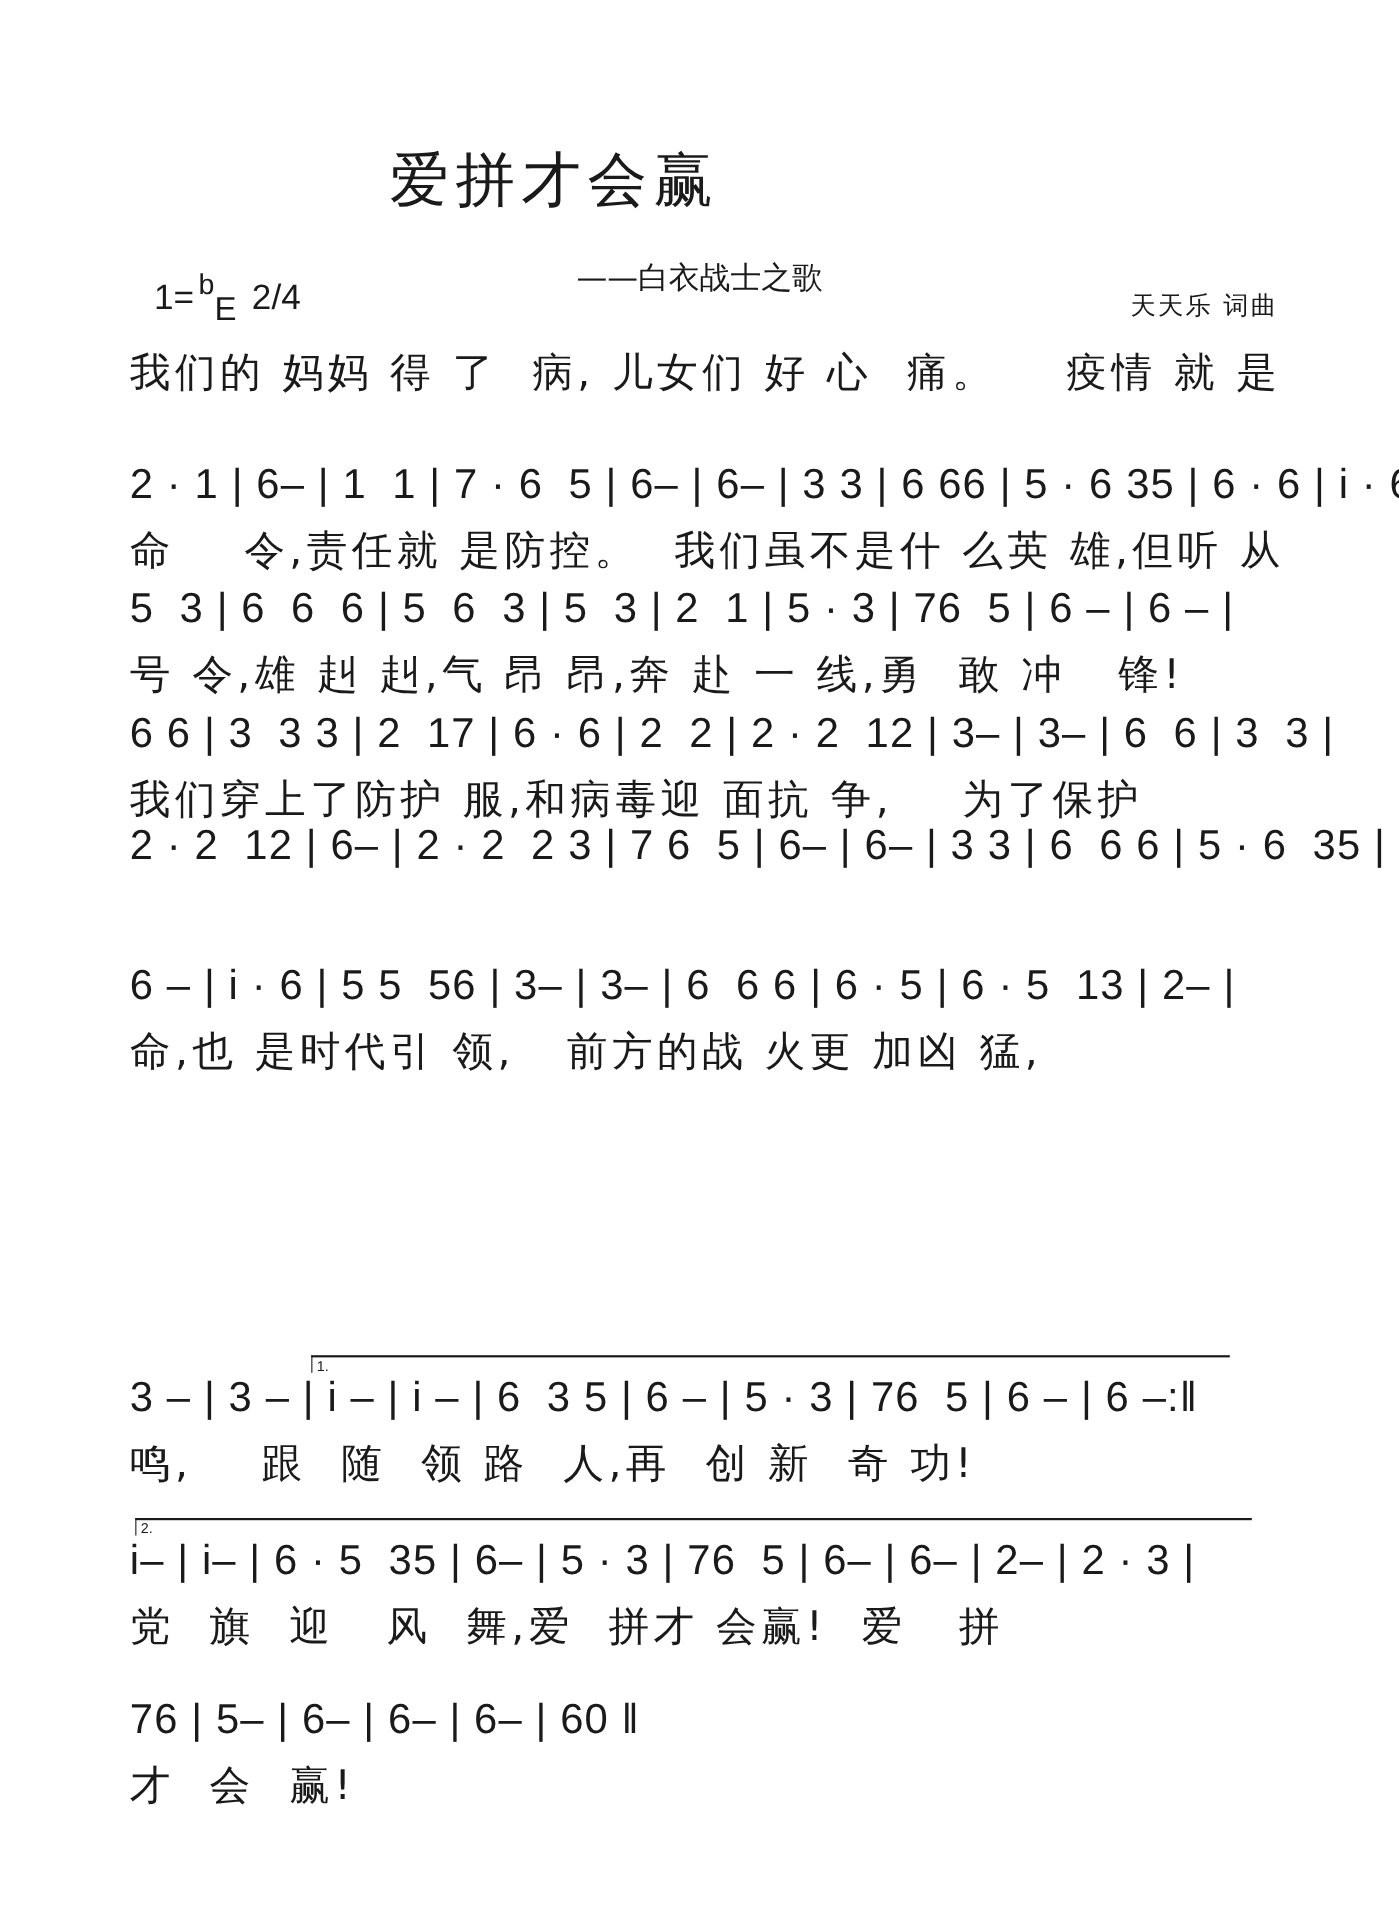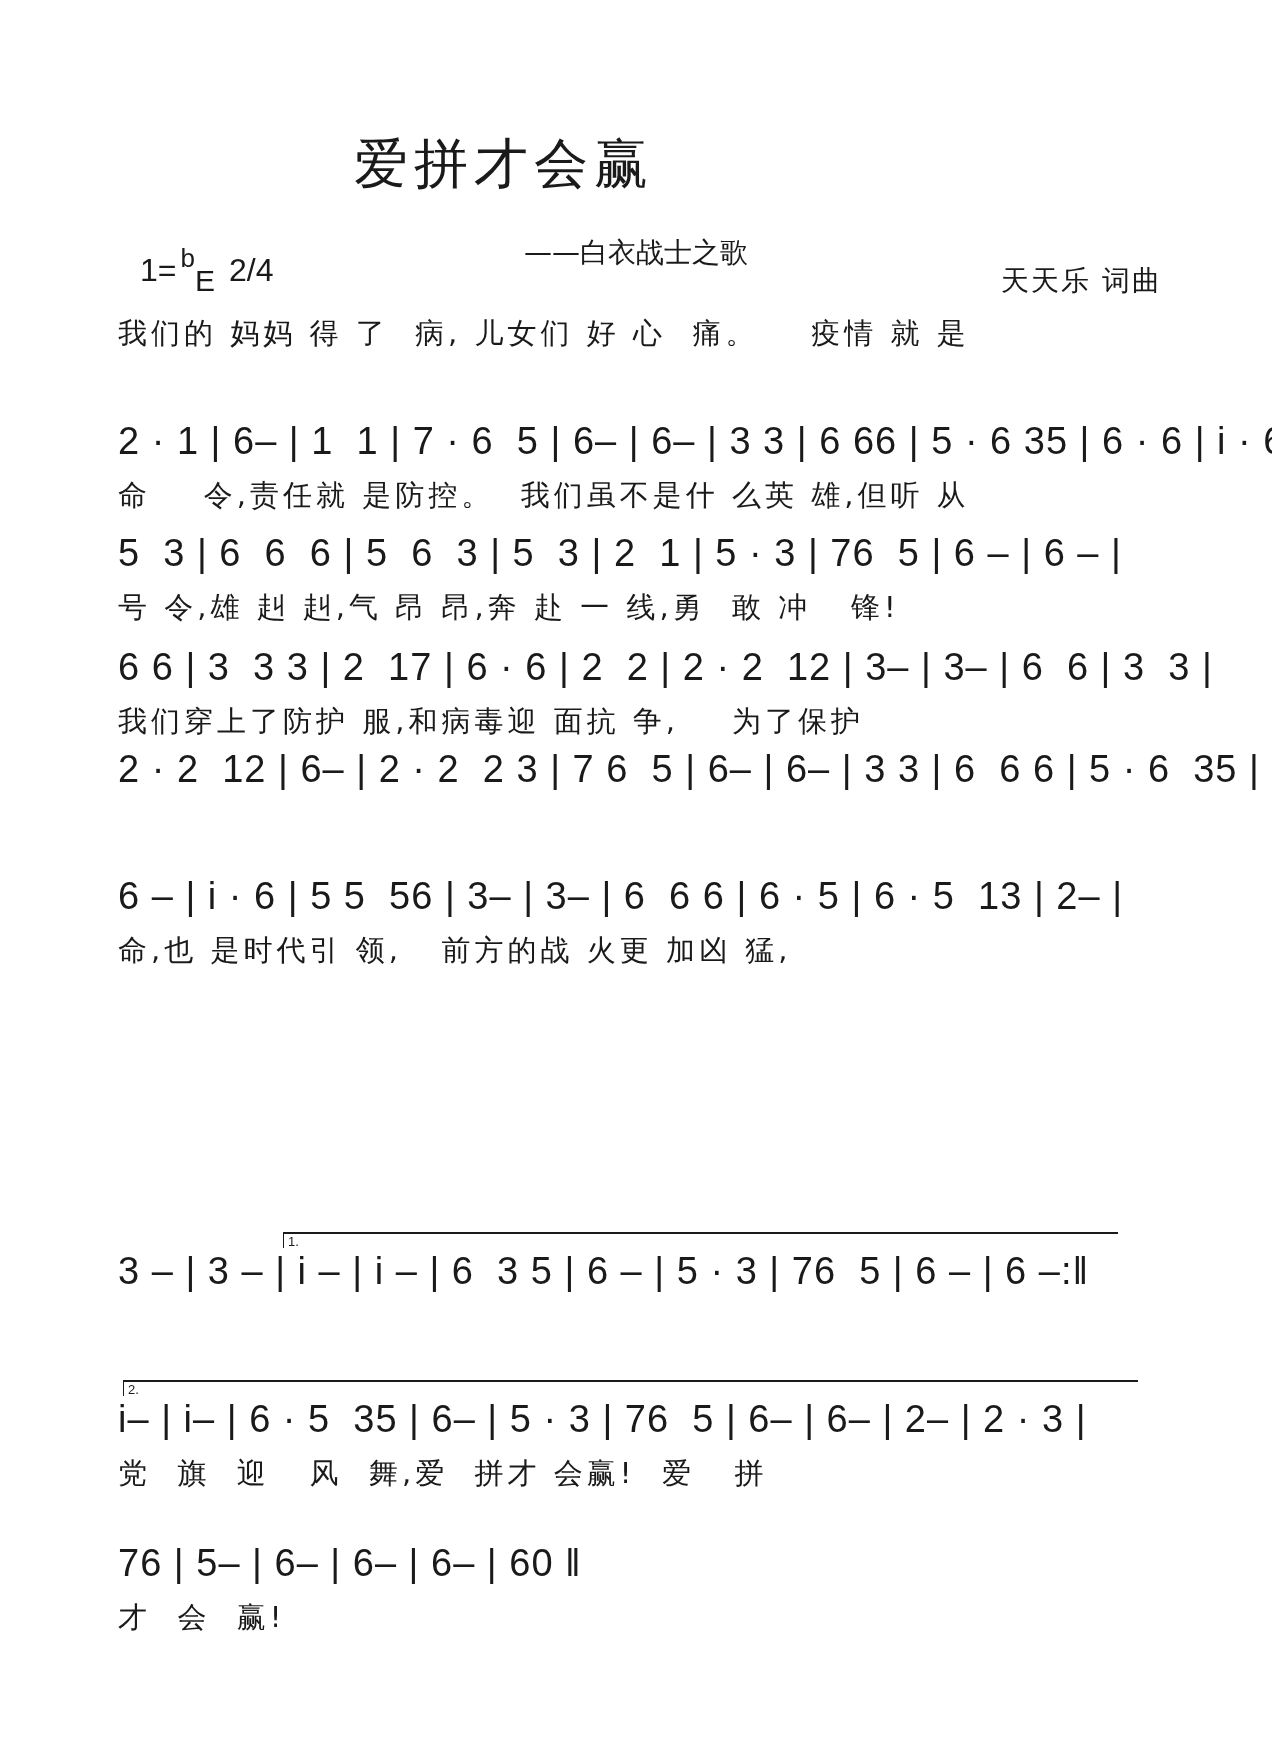--- a/index.html
+++ b/index.html
@@ -15,30 +15,30 @@
     position: absolute; top: 218px; left: 0; width: 1272px; text-align: center;
     font-size: 28px; font-family: "DejaVu Sans", sans-serif; margin-top: 16px;
   }
   .key {
     position: absolute; top: 252px; left: 140px; font-size: 32px;
   }
   .key .flat { position: relative; top: -14px; font-size: 26px; margin-left: 4px; }
   .key .e { position: relative; top: 10px; font-size: 30px; }
   .key .meter { margin-left: 14px; }
   .author {
-    position: absolute; top: 262px; right: 110px; font-size: 28px;
+    position: absolute; top: 262px; right: 110px; font-size: 23px;
     font-family: "DejaVu Sans", sans-serif; letter-spacing: 2px;
   }
   .line { position: absolute; left: 118px; width: 1040px; }
   .notes {
     position: relative; font-size: 38px; white-space: pre; height: 50px;
     letter-spacing: 1px; font-family: "Liberation Sans", sans-serif;
   }
   .lyrics {
-    position: relative; font-size: 29px; white-space: pre; height: 40px;
+    position: relative; font-size: 37px; white-space: pre; height: 40px;
     letter-spacing: 4px; font-family: "DejaVu Sans", sans-serif; margin-top: 6px;
   }
   .volta {
     position: absolute; height: 14px; border-top: 2px solid #1a1a1a;
     border-left: 1.5px solid #1a1a1a; font-size: 13px; padding-left: 4px;
   }
 </style>
 </head>
 <body>
 
@@ -70,20 +70,21 @@
 <div class="line" style="top:875px">
   <div class="notes">6 – | i · 6 | 5 5  56 | 3– | 3– | 6  6 6 | 6 · 5 | 6 · 5  13 | 2– |</div>
   <div class="lyrics">命,也 是时代引 领,   前方的战 火更 加凶 猛,</div>
 </div>
 <div class="line" style="top:992px">
 </div>
 
 <div class="volta" style="top:1232px; left:283px; width:830px;">1.</div>
 <div class="line" style="top:1250px">
   <div class="notes">3 – | 3 – | i – | i – | 6  3 5 | 6 – | 5 · 3 | 76  5 | 6 – | 6 –:‖</div>
+  <div class="lyrics">鸣,    跟  随  领 路  人,再  创 新  奇 功!</div>
 </div>
 
 <div class="volta" style="top:1380px; left:123px; width:1010px;">2.</div>
 <div class="line" style="top:1398px">
   <div class="notes">i– | i– | 6 · 5  35 | 6– | 5 · 3 | 76  5 | 6– | 6– | 2– | 2 · 3 |</div>
   <div class="lyrics">党  旗  迎   风  舞,爱  拼才 会赢!  爱   拼</div>
 </div>
 <div class="line" style="top:1542px">
   <div class="notes">76 | 5– | 6– | 6– | 6– | 60 ‖</div>
   <div class="lyrics">才  会  赢!</div>

